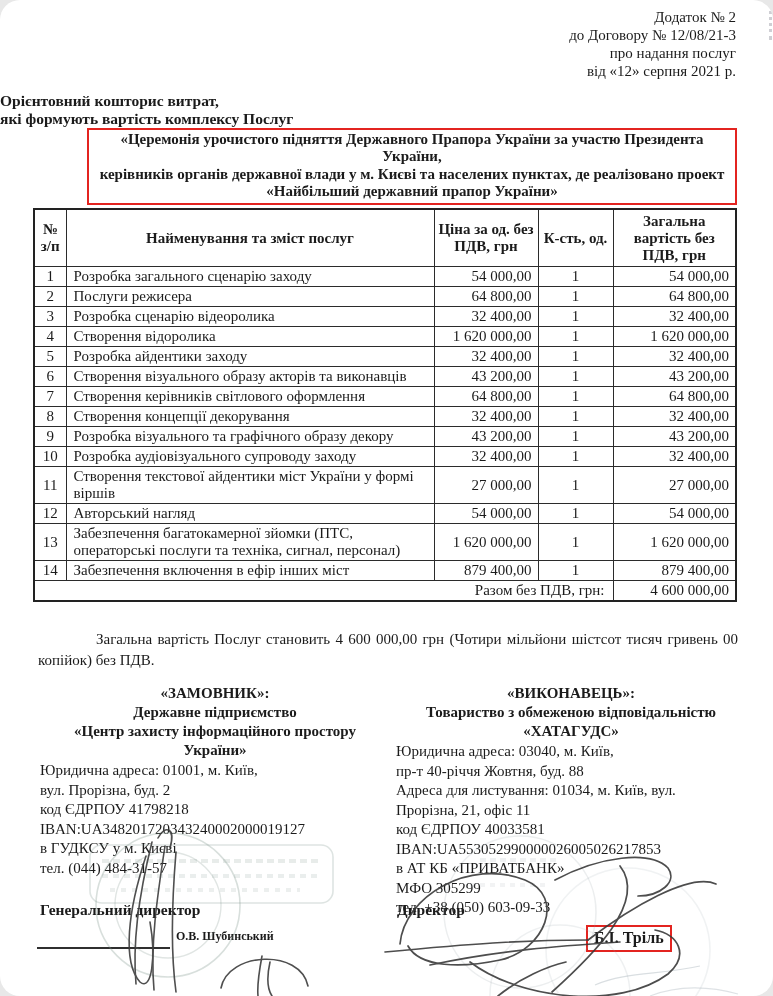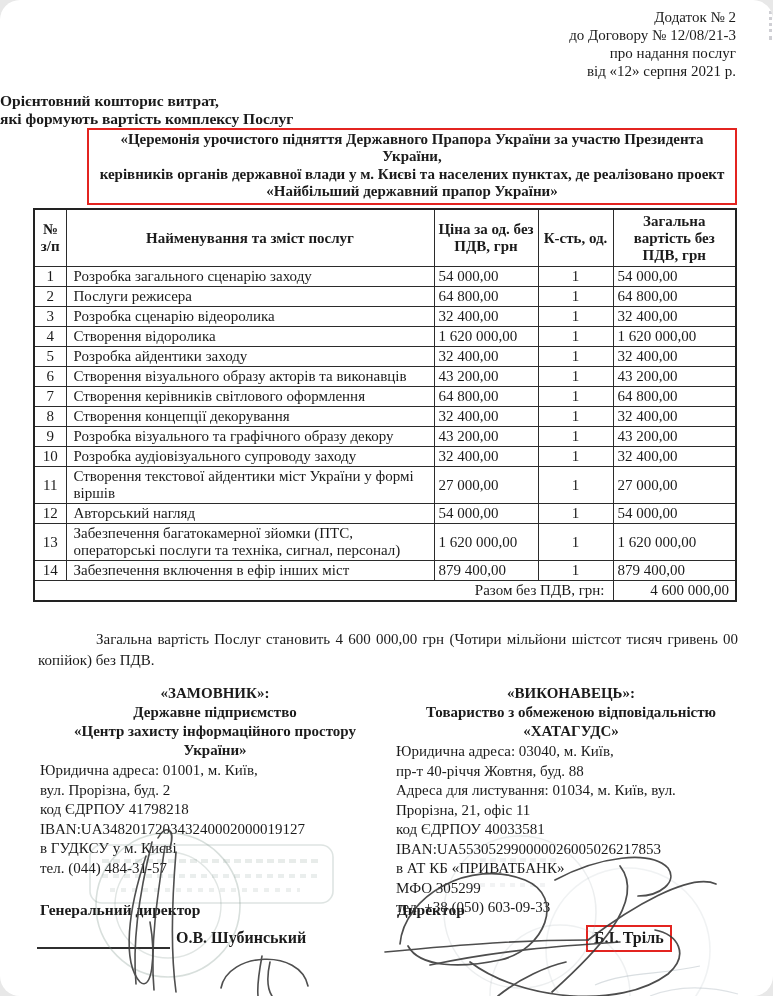--- a/index.html
+++ b/index.html
@@ -46,38 +46,38 @@
   .cost-table th,.cost-table td{
     border:1px solid #2b2b2b;
     vertical-align:middle;
   }
   .cost-table thead th{
     font-weight:bold;text-align:center;line-height:17px;padding:2px 3px;height:52px;
   }
   .cost-table td{line-height:17px;padding:1px 4px;}
   td.c-num{text-align:center;}
   td.c-name{padding-left:7px;padding-right:4px;}
-  td.c-price,td.c-total{text-align:left;padding-right:6px;}
+  td.c-price,td.c-total{text-align:right;padding-right:6px;}
   td.c-qty{text-align:center;}
   td.total-label{text-align:right;padding-right:8px;}
   td.total-value{text-align:right;padding-right:6px;}
   .summary{
     position:absolute;top:629px;left:38px;width:700px;
     font-size:15px;line-height:21px;text-align:justify;text-indent:58px;
   }
   .party{position:absolute;top:684px;}
   .party-left{left:40px;width:350px;}
   .party-right{left:396px;width:350px;}
   .party-header{text-align:center;font-weight:bold;font-size:15px;line-height:19px;}
   .party-details{font-size:15px;line-height:19.5px;margin-top:1px;}
   .signer-role{position:absolute;font-weight:bold;font-size:15.5px;}
   .role-left{top:901px;left:40px;}
   .role-right{top:901px;left:397px;}
   .sign-line-left{position:absolute;top:947px;left:37px;width:133px;border-bottom:2px solid #2f2f2f;}
-  .signer-name-left{position:absolute;top:929px;left:176px;font-weight:bold;font-size:16px;}
+  .signer-name-left{position:absolute;top:929px;left:176px;font-weight:bold;font-size:12px;}
   .signer-name-right{
     position:absolute;top:925px;left:586px;
     border:2.5px solid var(--red);
     padding:2px 6px 3px 6px;font-weight:bold;font-size:16px;background:transparent;
   }
   svg.overlay{position:absolute;left:0;top:0;pointer-events:none;}
 </style>
 </head>
 <body>
 

